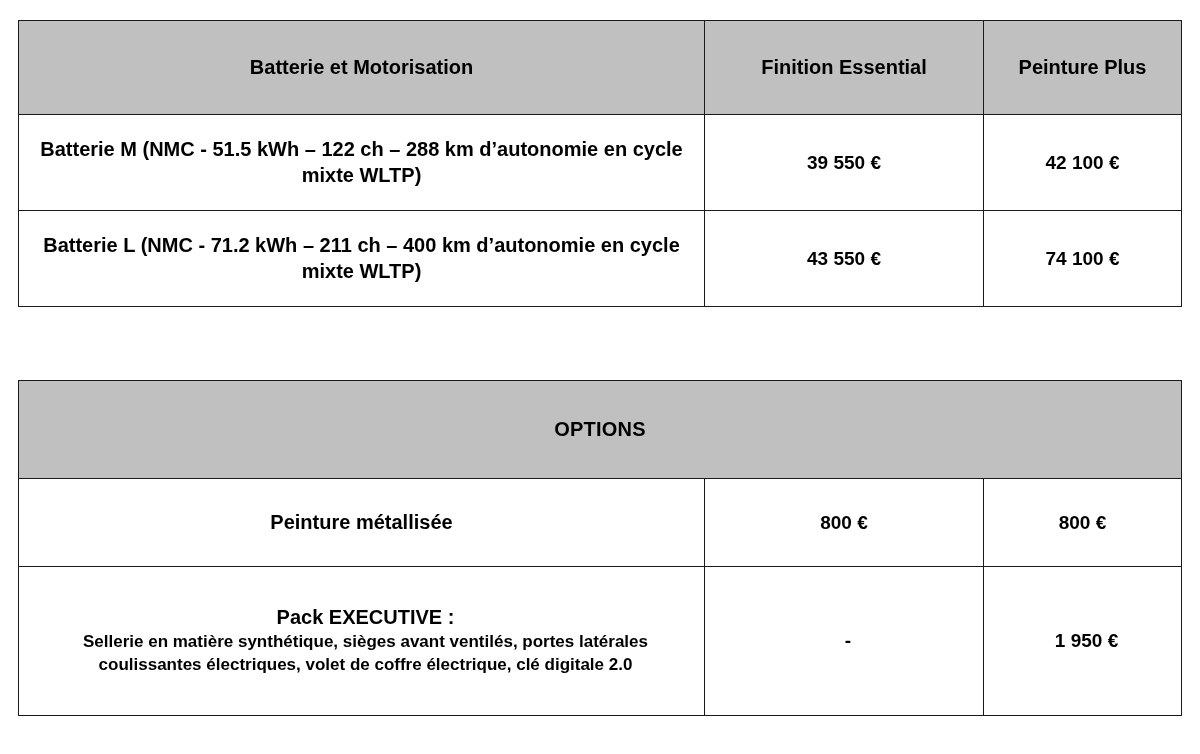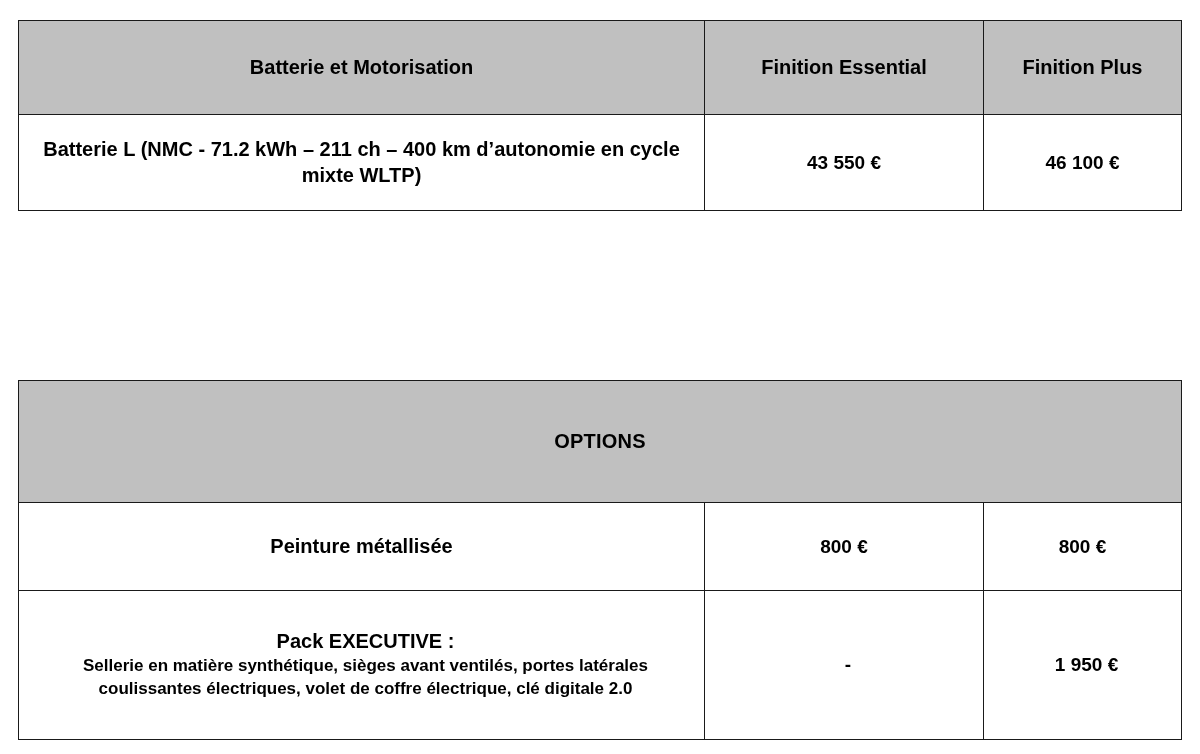--- a/index.html
+++ b/index.html
@@ -71,21 +71,21 @@
 
   
   #table-options {
     left: 18px;
     top: 380px;
     width: 1163px;
   }
   #table-options .col-desc  { width: 686px; }
   #table-options .col-ess   { width: 279px; }
   #table-options .col-plus  { width: 198px; }
-  #table-options .row-section td { height: 122px; }
+  #table-options .row-section td { height: 98px; }
   #table-options .row-paint td { height: 88px; }
   #table-options .row-pack td { height: 149px; padding-left: 14px; }
 
   .pack-title {
     display: block;
     font-size: 20px;
     margin-bottom: 2px;
   }
   .pack-body {
     display: block;
@@ -102,26 +102,31 @@
   <table class="pricing-table" id="table-batteries">
     <colgroup>
       <col class="col-desc">
       <col class="col-ess">
       <col class="col-plus">
     </colgroup>
     <tbody>
       <tr class="row-head">
         <td class="head-cell">Batterie et Motorisation</td>
         <td class="head-cell">Finition Essential</td>
-        <td class="head-cell">Finition Plus</td>
+        <td class="head-cell">Peinture Plus</td>
+      </tr>
+      <tr class="row-data">
+        <td class="desc-cell">Batterie M (NMC - 51.5 kWh – 122 ch – 288 km d’autonomie en cycle mixte WLTP)</td>
+        <td class="price-cell">39 550 €</td>
+        <td class="price-cell">42 100 €</td>
       </tr>
       <tr class="row-data">
         <td class="desc-cell">Batterie L (NMC - 71.2 kWh – 211 ch – 400 km d’autonomie en cycle mixte WLTP)</td>
         <td class="price-cell">43 550 €</td>
-        <td class="price-cell">46 100 €</td>
+        <td class="price-cell">74 100 €</td>
       </tr>
     </tbody>
   </table>
 
   <table class="pricing-table" id="table-options">
     <colgroup>
       <col class="col-desc">
       <col class="col-ess">
       <col class="col-plus">
     </colgroup>

